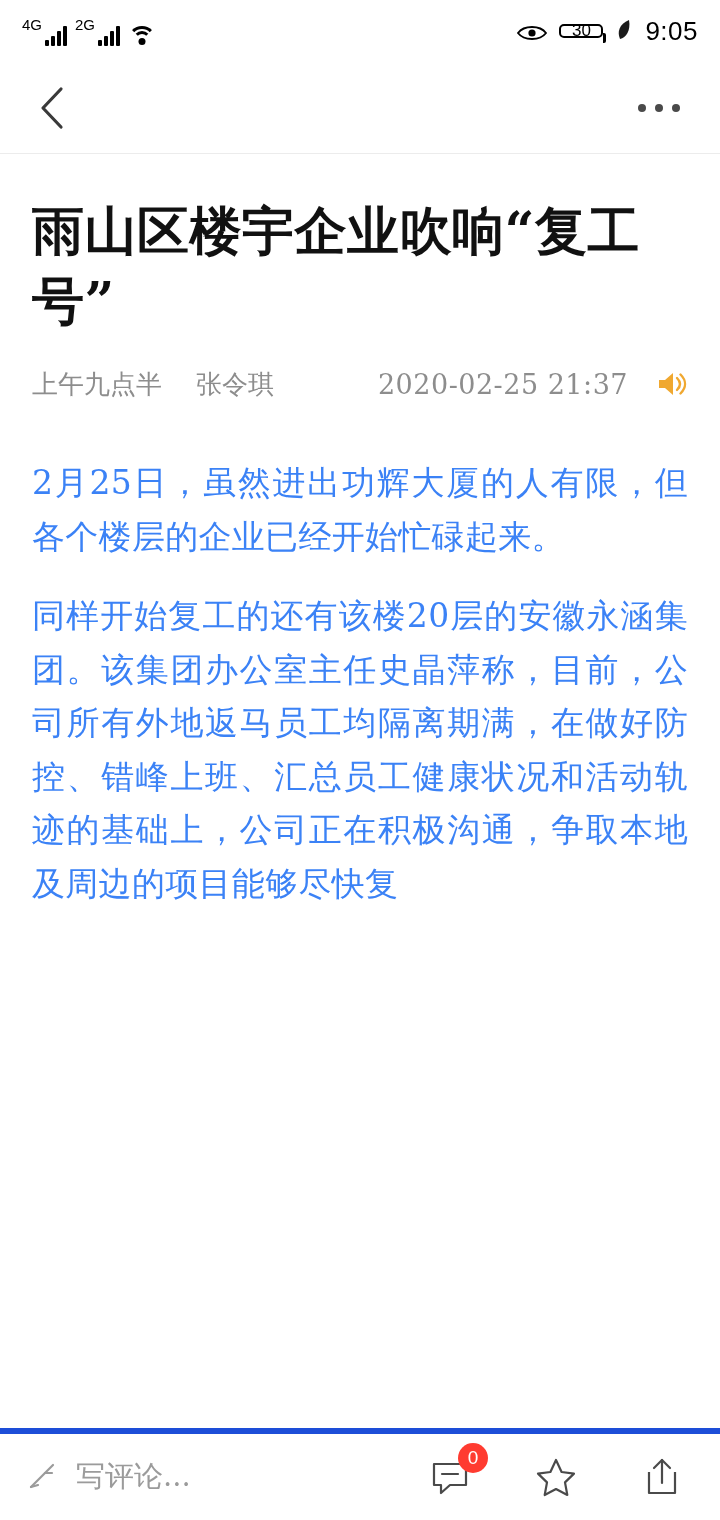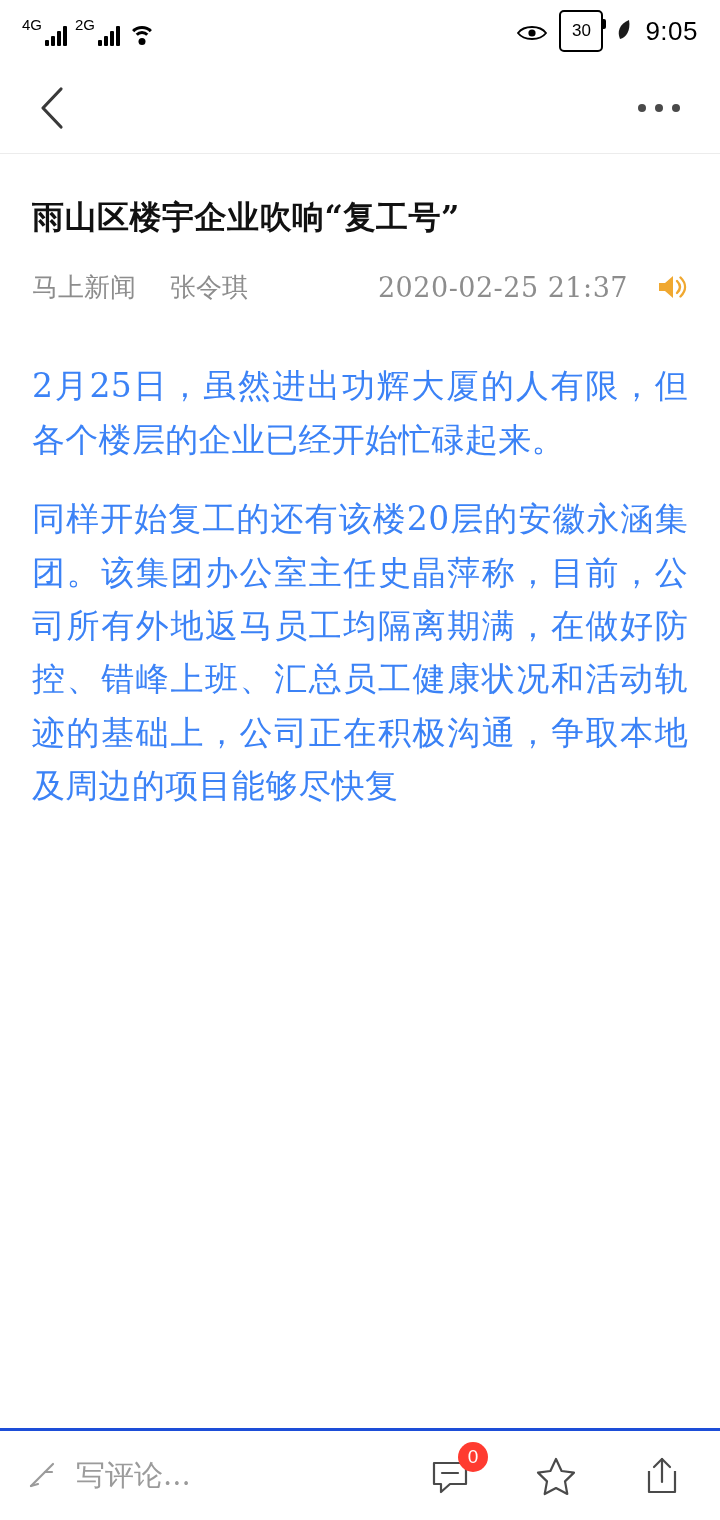--- a/index.html
+++ b/index.html
@@ -56,21 +56,21 @@
   .wifi span:nth-child(3) {
     width: 7px; height: 7px; top: 14px;
     border: none; background: #000; border-radius: 50%;
   }
   .eye-icon { width: 30px; height: 20px; }
   .batt {
     display: inline-flex;
     align-items: center;
     justify-content: center;
     min-width: 44px;
-    height: 42px;
+    height: 14px;
     border: 2px solid #000;
     border-radius: 5px;
     font-size: 17px;
     padding: 0 5px;
     position: relative;
   }
   .batt::after {
     content: "";
     position: absolute;
     right: -5px;
@@ -105,21 +105,21 @@
 
   
   .article {
     flex: 1 1 auto;
     overflow: hidden;
     padding: 42px 32px 0 32px;
     position: relative;
   }
   .headline {
     font-family: "DejaVu Serif", serif;
-    font-size: 32px;
+    font-size: 52px;
     font-weight: bold;
     line-height: 1.35;
     color: #111;
     letter-spacing: 0.5px;
   }
   .meta {
     margin-top: 30px;
     display: flex;
     align-items: center;
     color: #8d8d8d;
@@ -148,21 +148,21 @@
     left: 0; right: 0; bottom: 0;
     height: 26px;
     background: linear-gradient(to bottom, rgba(255,255,255,0), #ffffff);
     pointer-events: none;
   }
 
   
   .bottombar {
     flex: 0 0 92px;
     height: 92px;
-    border-top: 3px solid #1d4ed8;
+    border-top: 6px solid #1d4ed8;
     display: flex;
     padding: 0 26px;
     background: #fff;
   }
   .comment-box {
     display: flex;
     align-items: center;
     gap: 16px;
     flex: 1 1 auto;
     cursor: text;
@@ -251,21 +251,21 @@
       <i></i>
         <i></i>
         <i></i>
     </div>
   </div>
 
   <div class="article">
     <h1 class="headline">雨山区楼宇企业吹响“复工号”</h1>
 
     <div class="meta">
-      <span class="source">马上新闻</span>
+      <span class="source">上午九点半</span>
       <span class="author">张令琪</span>
       <span class="datetime">2020-02-25  21:37</span>
       <span class="speaker-icon">
         <svg viewBox="0 0 36 36" width="36" height="36">
           <path d="M7 14 H13 L21 7 V29 L13 22 H7 Z" fill="#f0a830"></path>
           <path d="M25 12 C29 16, 29 20, 25 24" fill="none" stroke="#f0a830" stroke-width="2.4" stroke-linecap="round"></path>
           <path d="M28.5 8.5 C34.5 14.5, 34.5 21.5, 28.5 27.5" fill="none" stroke="#f0a830" stroke-width="2.4" stroke-linecap="round"></path>
         </svg>
       </span>
     </div>

